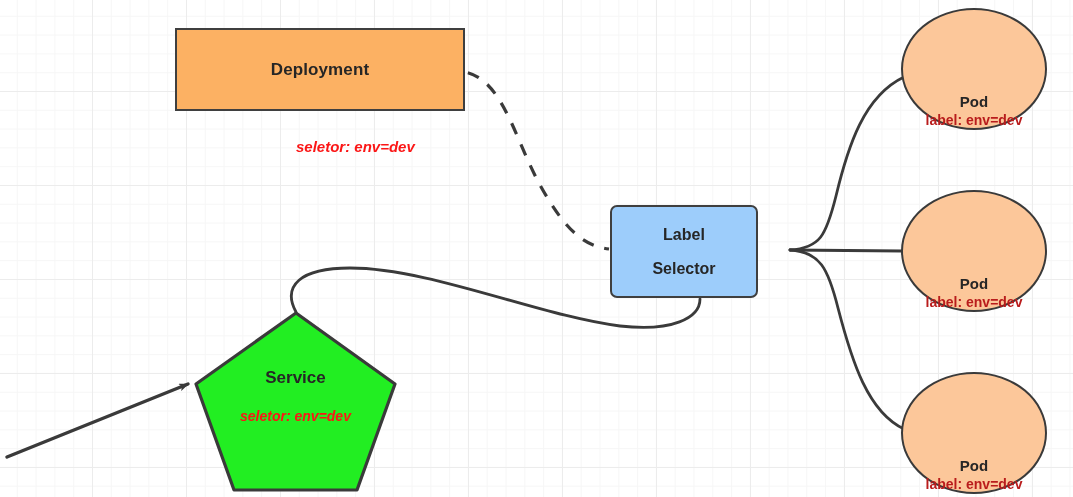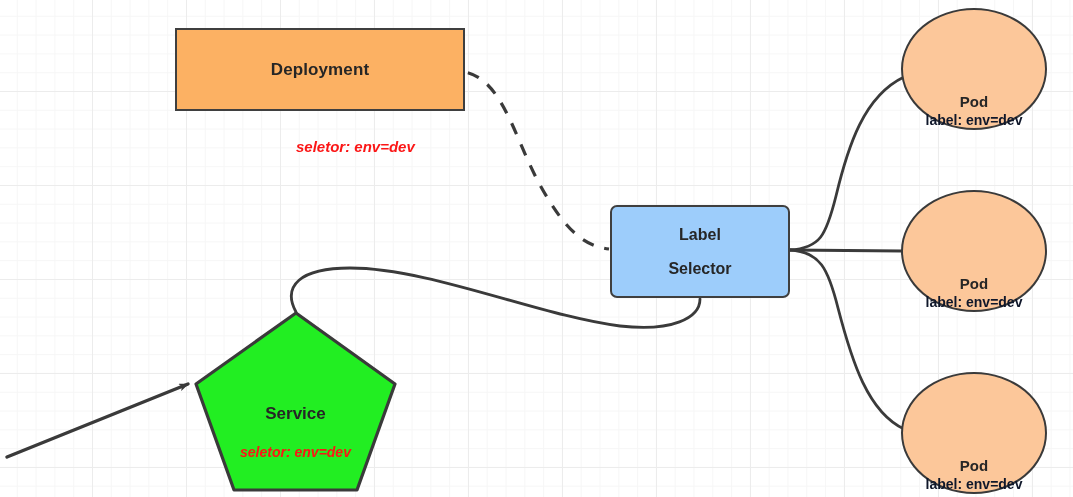--- a/index.html
+++ b/index.html
@@ -66,21 +66,21 @@
     font-size: 17px;
     font-weight: bold;
     color: #262626;
     letter-spacing: 0.1px;
   }
 
   
   #node-label-selector {
     left: 610px;
     top: 205px;
-    width: 180px;
+    width: 148px;
     height: 93px;
     background: #9dcdfb;
     border: 2px solid #3f3f3f;
     border-radius: 7px;
     gap: 16px;
   }
   #node-label-selector .title {
     font-size: 16px;
     font-weight: bold;
     color: #262626;
@@ -101,21 +101,21 @@
   #node-pod-1 { top: 190px; }
   #node-pod-2 { top: 372px; }
   .pod .title {
     font-size: 15px;
     font-weight: bold;
     color: #262626;
   }
   .pod .sublabel {
     font-size: 14px;
     font-weight: bold;
-    color: #0f172a;
+    color: #b91c1c;
   }
 
   
   #node-service {
     left: 193px;
     top: 310px;
     width: 205px;
     height: 185px;
     justify-content: flex-start;
     padding-top: 58px;
@@ -126,21 +126,20 @@
     left: 0;
     top: 0;
     width: 205px;
     height: 185px;
   }
   #node-service .title {
     position: relative;
     font-size: 17px;
     font-weight: bold;
     color: #262626;
-    margin-top: 36px;
   }
   #node-service .sublabel {
     position: relative;
     font-size: 14px;
     font-weight: bold;
     font-style: italic;
     color: #fb1616;
     white-space: nowrap;
   }
 

